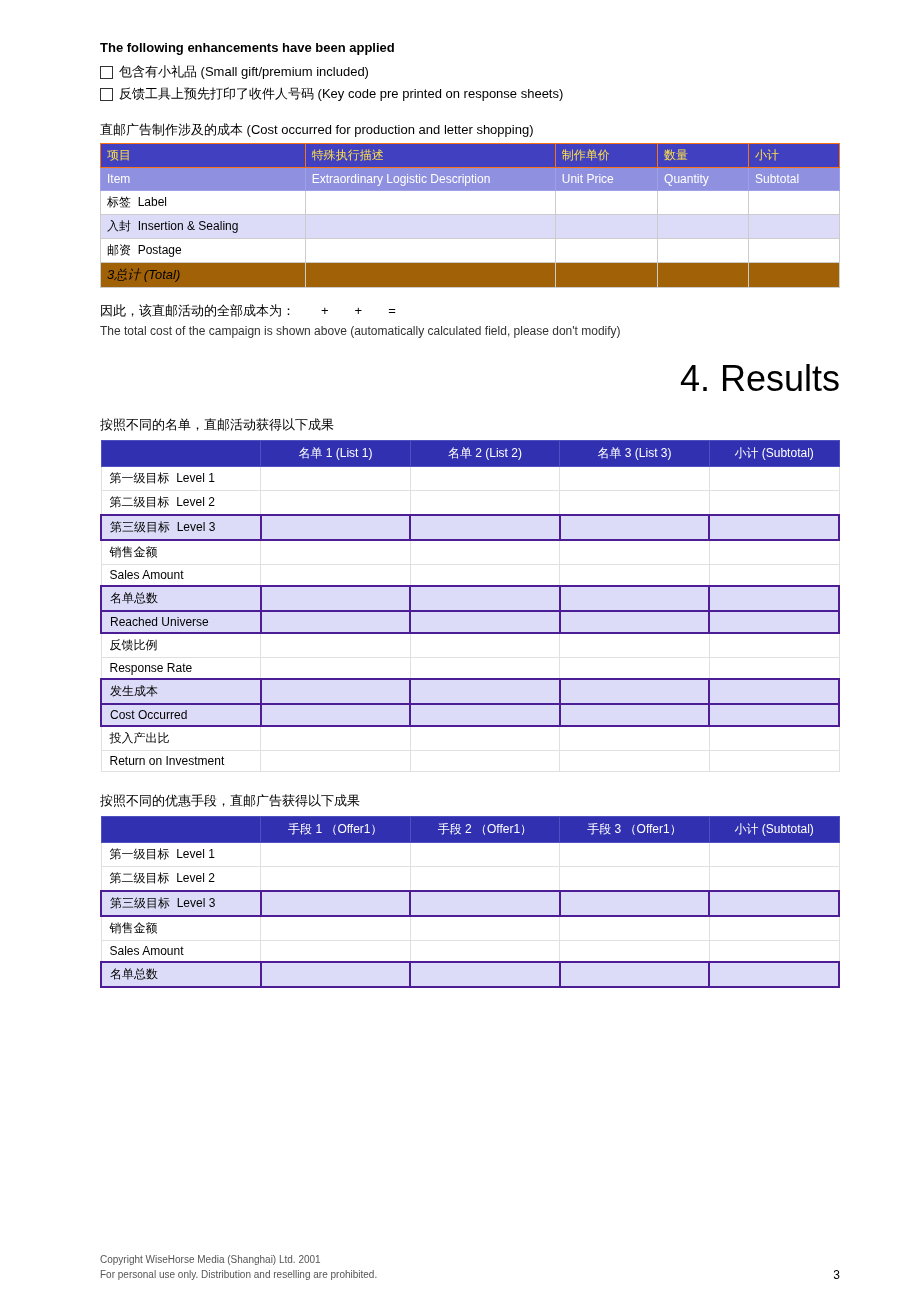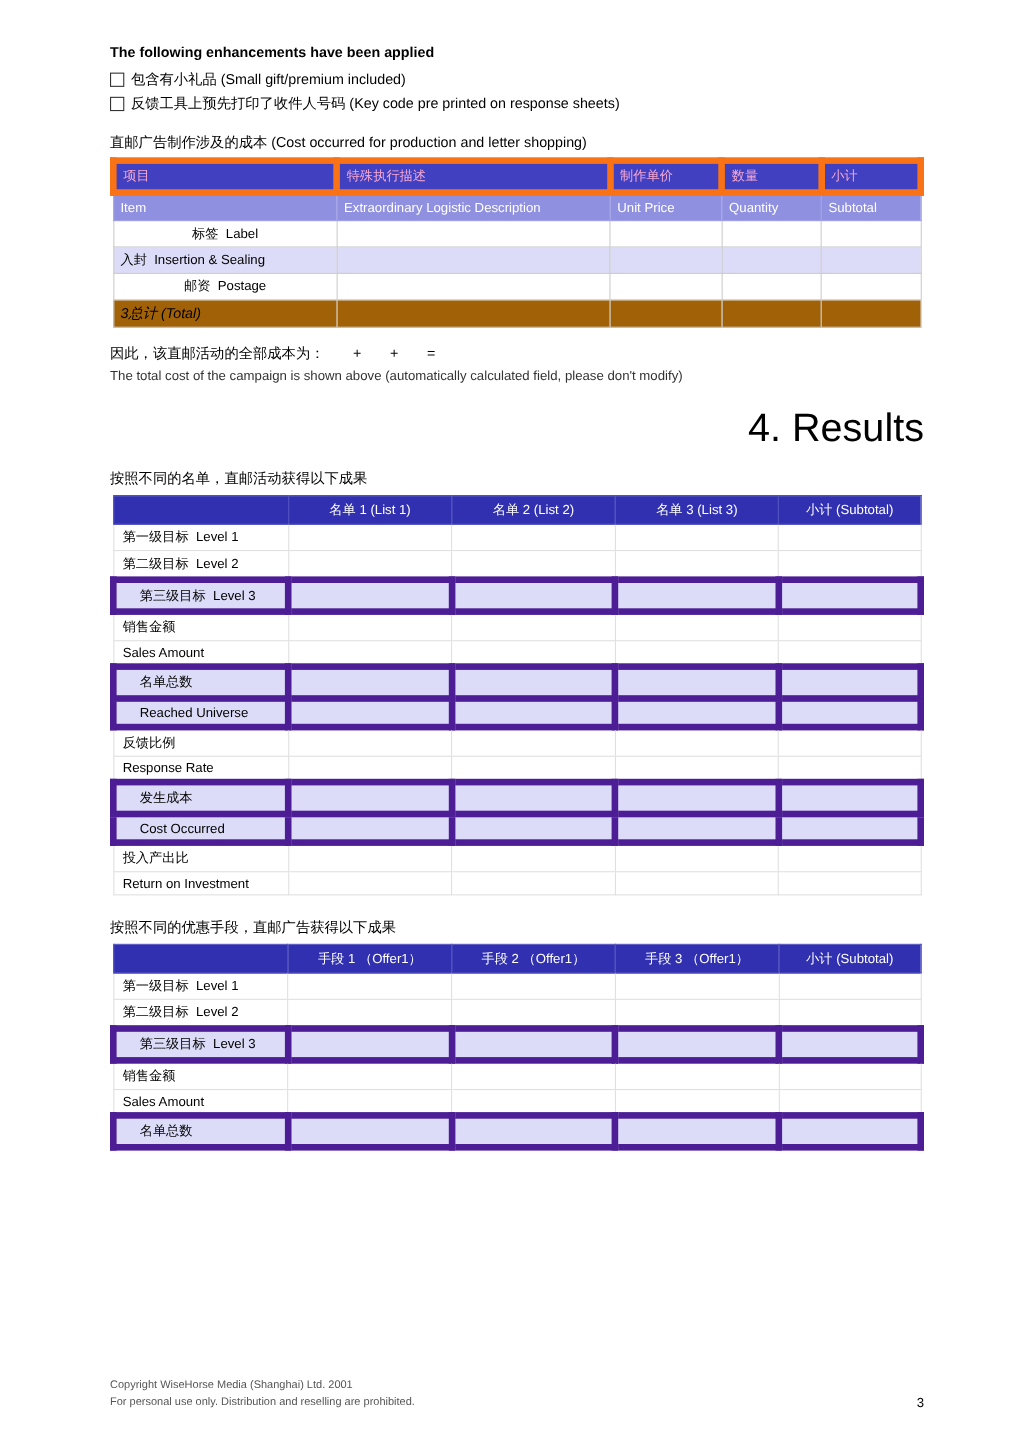--- a/index.html
+++ b/index.html
@@ -46,39 +46,38 @@
 
     
     .cost-table {
       width: 100%;
       border-collapse: collapse;
       margin-bottom: 14px;
     }
 
     .cost-table .header-row-cn td {
       background-color: #4040c0;
-      color: #f9a8d4;
+      color: #fde047;
       padding: 3px 6px;
       font-size: 12px;
-      border: 6px solid #f97316;
+      border: 1px solid #f97316;
     }
 
     .cost-table .header-row-en td {
       background-color: #9090e0;
       color: #fff;
       padding: 4px 6px;
       font-size: 12px;
       border: 1px solid #a0a0e8;
     }
 
     .cost-table .data-row td {
       padding: 3px 6px;
       font-size: 12px;
       border: 1px solid #ccc;
-      text-align: center;
     }
 
     .cost-table .data-row-alt td {
       background-color: #dcdcf8;
       padding: 3px 6px;
       font-size: 12px;
       border: 1px solid #ccc;
     }
 
     .cost-table .total-row td {
@@ -134,23 +133,23 @@
     }
 
     .results-table .row-plain td {
       padding: 3px 8px;
       font-size: 12px;
       border: 1px solid #e0e0e0;
     }
 
     .results-table .row-shaded td {
       background-color: #dcdcf8;
-      padding: 3px 21px;
-      font-size: 12px;
-      border: 6px solid #4c1d95;
+      padding: 3px 8px;
+      font-size: 12px;
+      border: 2px solid #4c1d95;
     }
 
     .footer {
       position: absolute;
       bottom: 20px;
       left: 100px;
       font-size: 10px;
       color: #555;
       line-height: 1.5;
     }

